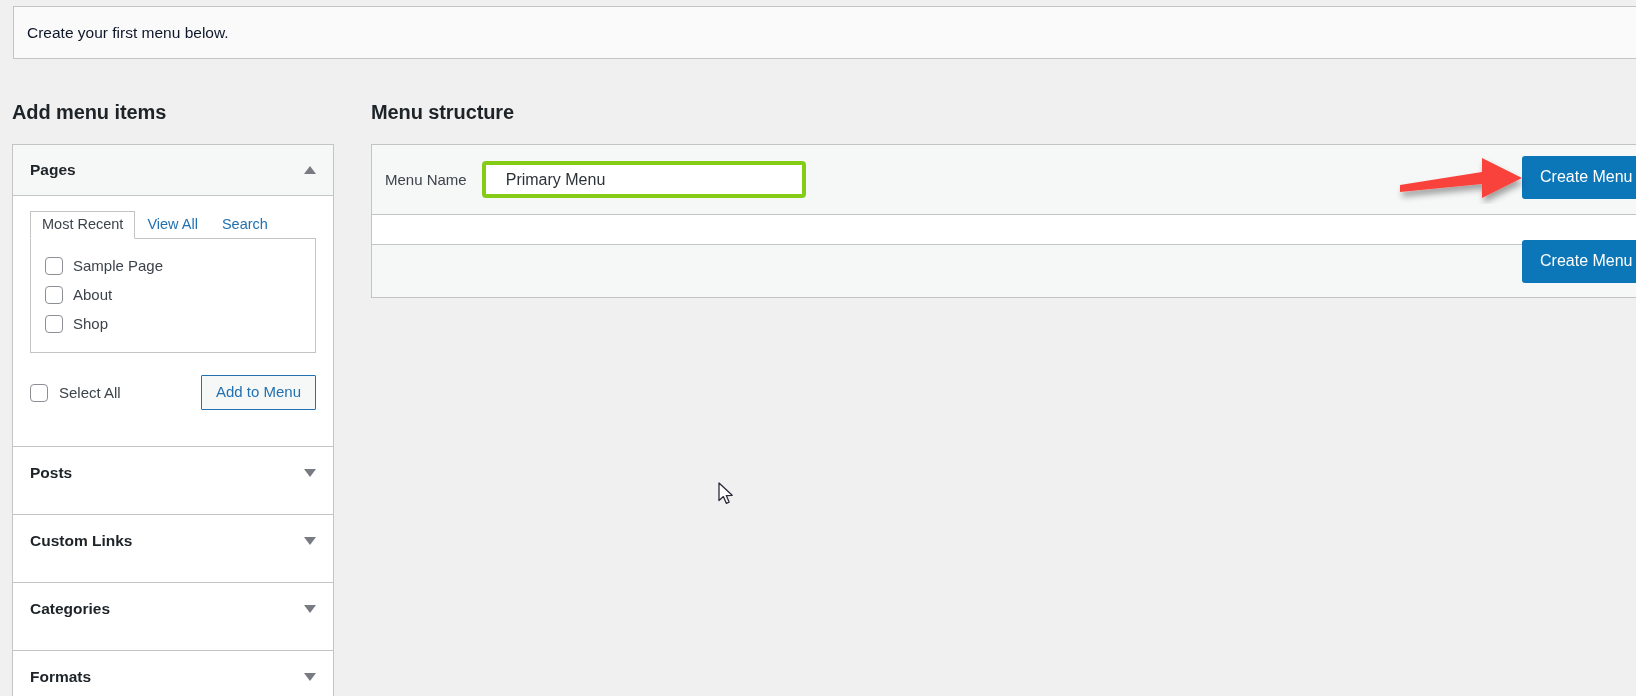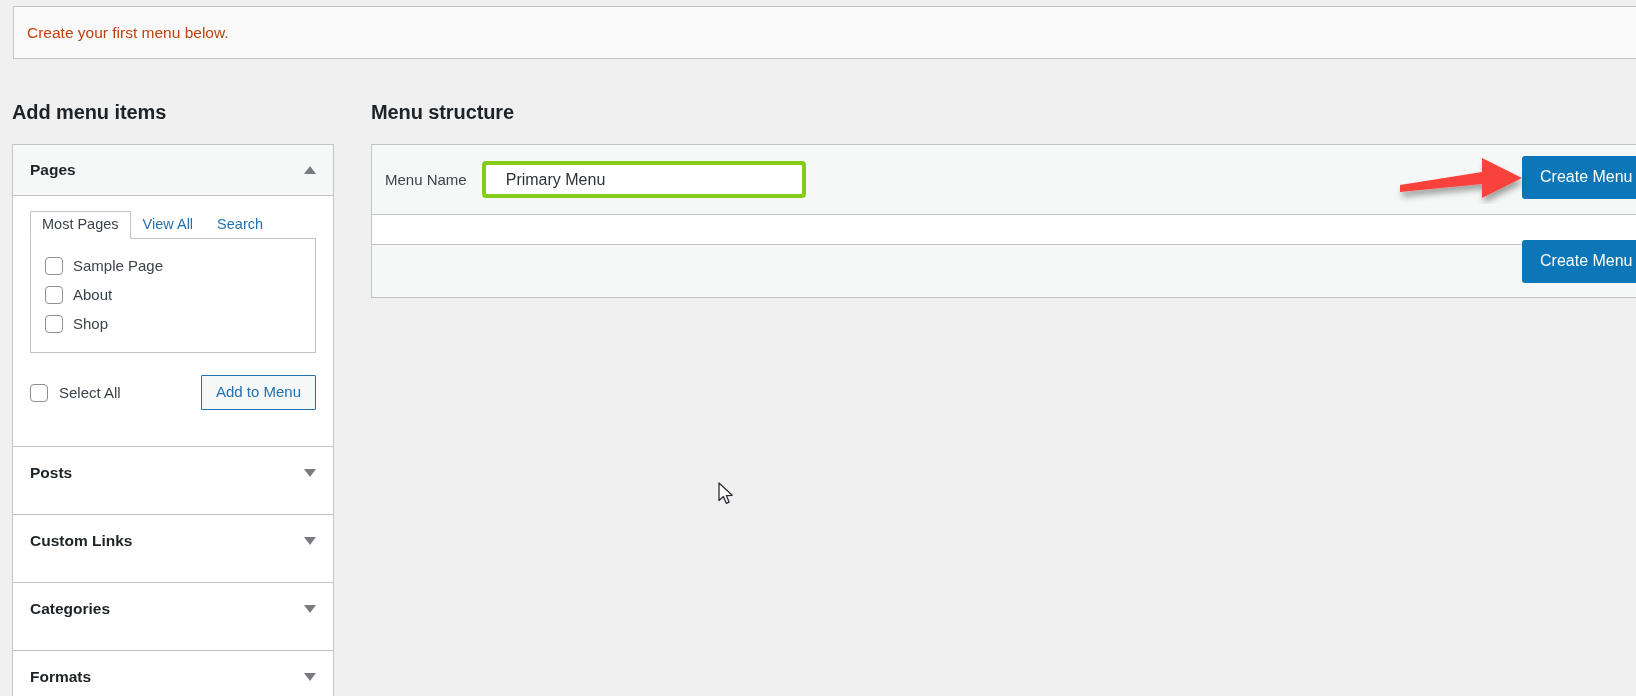--- a/index.html
+++ b/index.html
@@ -30,21 +30,21 @@
     height: 53px;
     background: #fafafa;
     border: 1px solid #c3c4c7;
     border-right: none;
     display: flex;
     align-items: center;
     padding-left: 13px;
   }
   .notice-text {
     font-size: 15.5px;
-    color: #c2410c;
+    color: #0f172a;
     line-height: 1.4;
   }
 
   
   .heading {
     position: absolute;
     font-size: 20px;
     font-weight: bold;
     color: #1d2327;
     letter-spacing: -0.1px;
@@ -266,21 +266,21 @@
   <div class="accordion">
 
     <div class="acc-section">
       <div class="acc-header open">
         <span class="acc-title">Pages</span>
         <span class="caret up"></span>
       </div>
       <div class="acc-body">
 
         <div class="tabs">
-          <div class="tab active">Most Pages</div>
+          <div class="tab active">Most Recent</div>
           <div class="tab">View All</div>
           <div class="tab">Search</div>
         </div>
 
         <div class="list-box">
           <div class="list-row">
             <span class="cbx"></span>
             <span class="list-label">Sample Page</span>
           </div>
           <div class="list-row">

